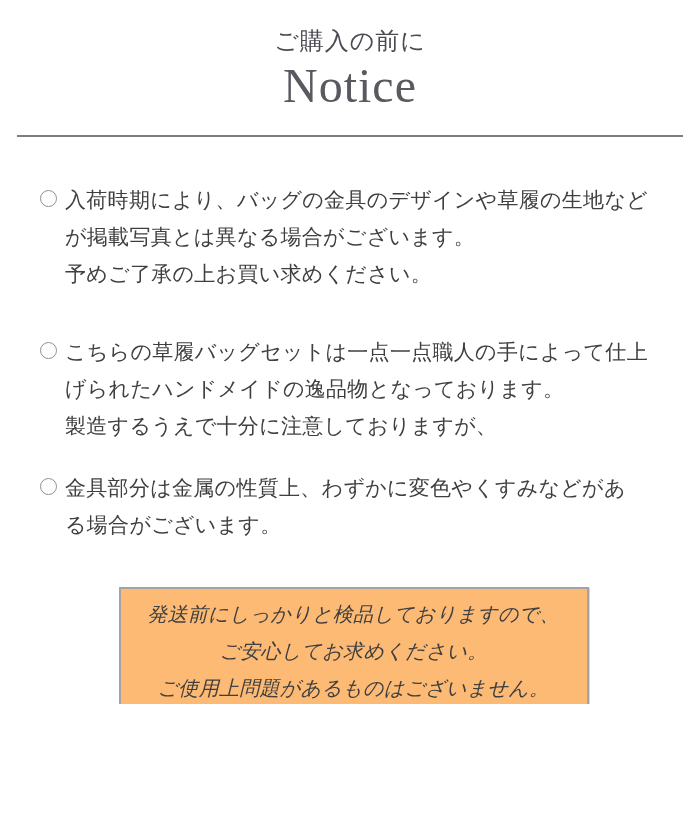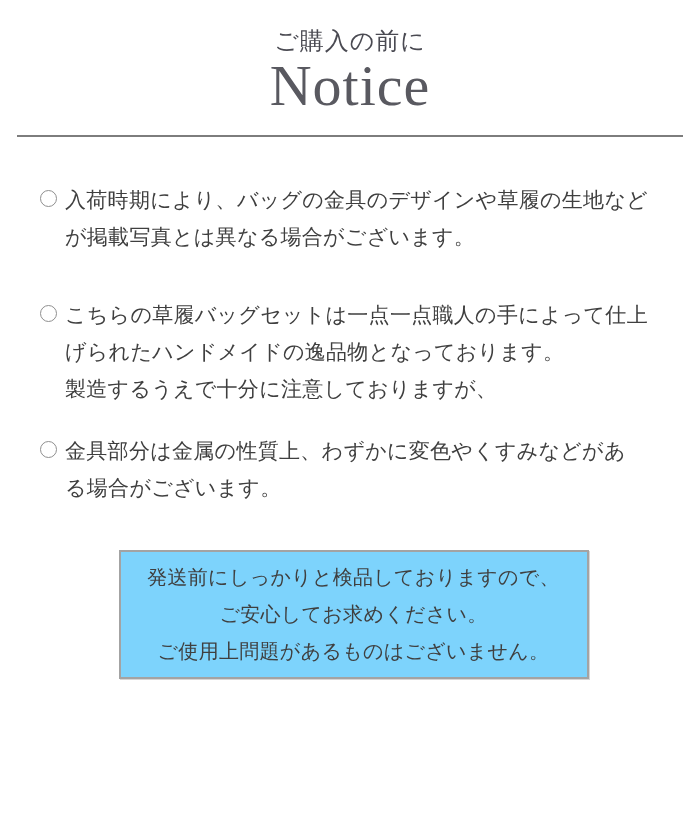--- a/index.html
+++ b/index.html
@@ -22,21 +22,21 @@
   }
   .subtitle {
     font-family: "Liberation Serif", "DejaVu Serif", serif;
     font-size: 24px;
     line-height: 34px;
     color: #4a4a52;
     letter-spacing: 1px;
   }
   .title {
     font-family: "Liberation Serif", "DejaVu Serif", serif;
-    font-size: 58px;
+    font-size: 48px;
     line-height: 52px;
     margin-top: 2px;
     color: #595960;
     letter-spacing: 1px;
   }
   .divider {
     border: none;
     border-top: 2px solid #7d7d7d;
     margin: 23px 17px 0 17px;
     height: 0;
@@ -70,21 +70,22 @@
     width: 466px;
     margin: 44px auto 0 auto;
     border: 2px solid #a3a3a3;
     box-shadow: 1px 1px 0 #d6d6d6;
     text-align: center;
     font-size: 20px;
     line-height: 37px;
     letter-spacing: 0.3px;
     padding: 7px 0 7px 0;
     color: #3f3f3f;
-    background: #7dd3fc;
+    background: #fdba74;
+    font-style: italic;
   }
 </style>
 </head>
 <body>
 
 <div class="page">
 
   <header class="header">
     <div class="subtitle">ご購入の前に</div>
     <div class="title">Notice</div>
@@ -92,20 +93,21 @@
 
   <hr class="divider">
 
   <main class="content">
 
     <section class="notice-item item-1">
       <span class="bullet-circle"></span>
       <div class="lines">
         <div>入荷時期により、バッグの金具のデザインや草履の生地など</div>
         <div>が掲載写真とは異なる場合がございます。</div>
+        <div>予めご了承の上お買い求めください。</div>
       </div>
     </section>
 
     <section class="notice-item item-2">
       <span class="bullet-circle"></span>
       <div class="lines">
         <div>こちらの草履バッグセットは一点一点職人の手によって仕上</div>
         <div>げられたハンドメイドの逸品物となっております。</div>
         <div>製造するうえで十分に注意しておりますが、</div>
       </div>

